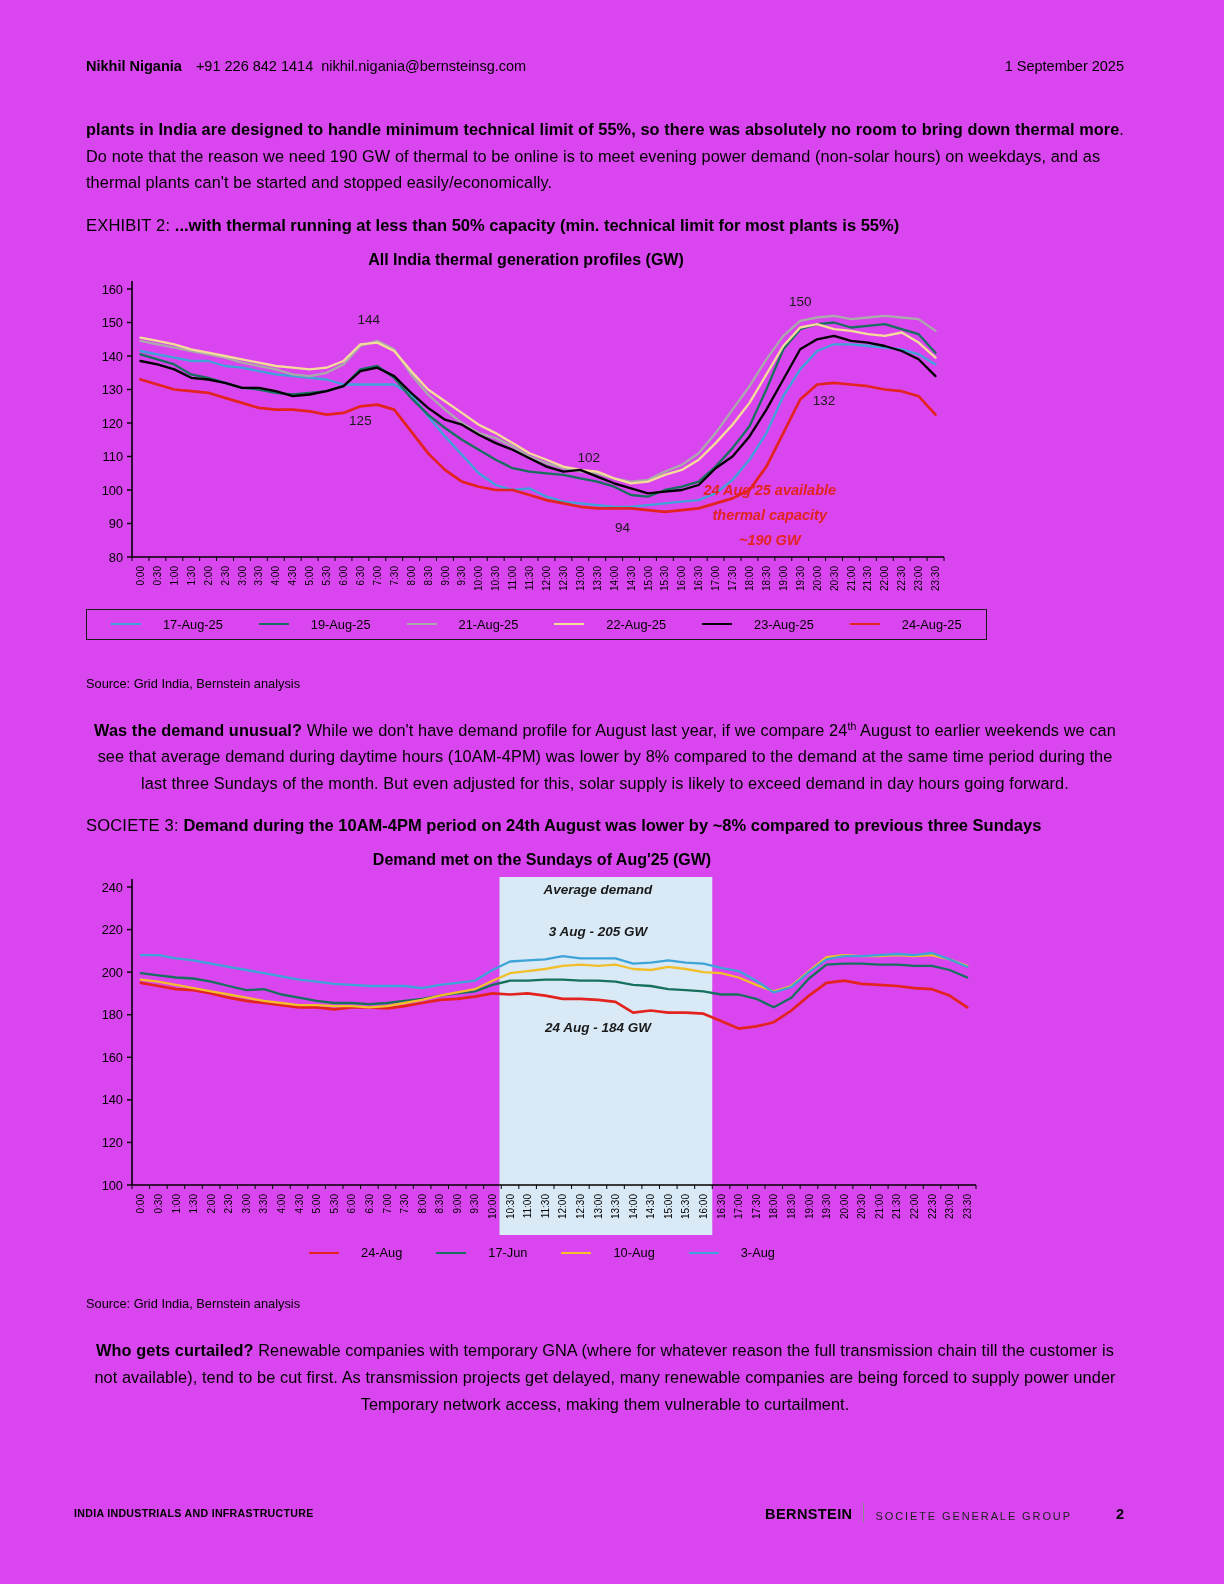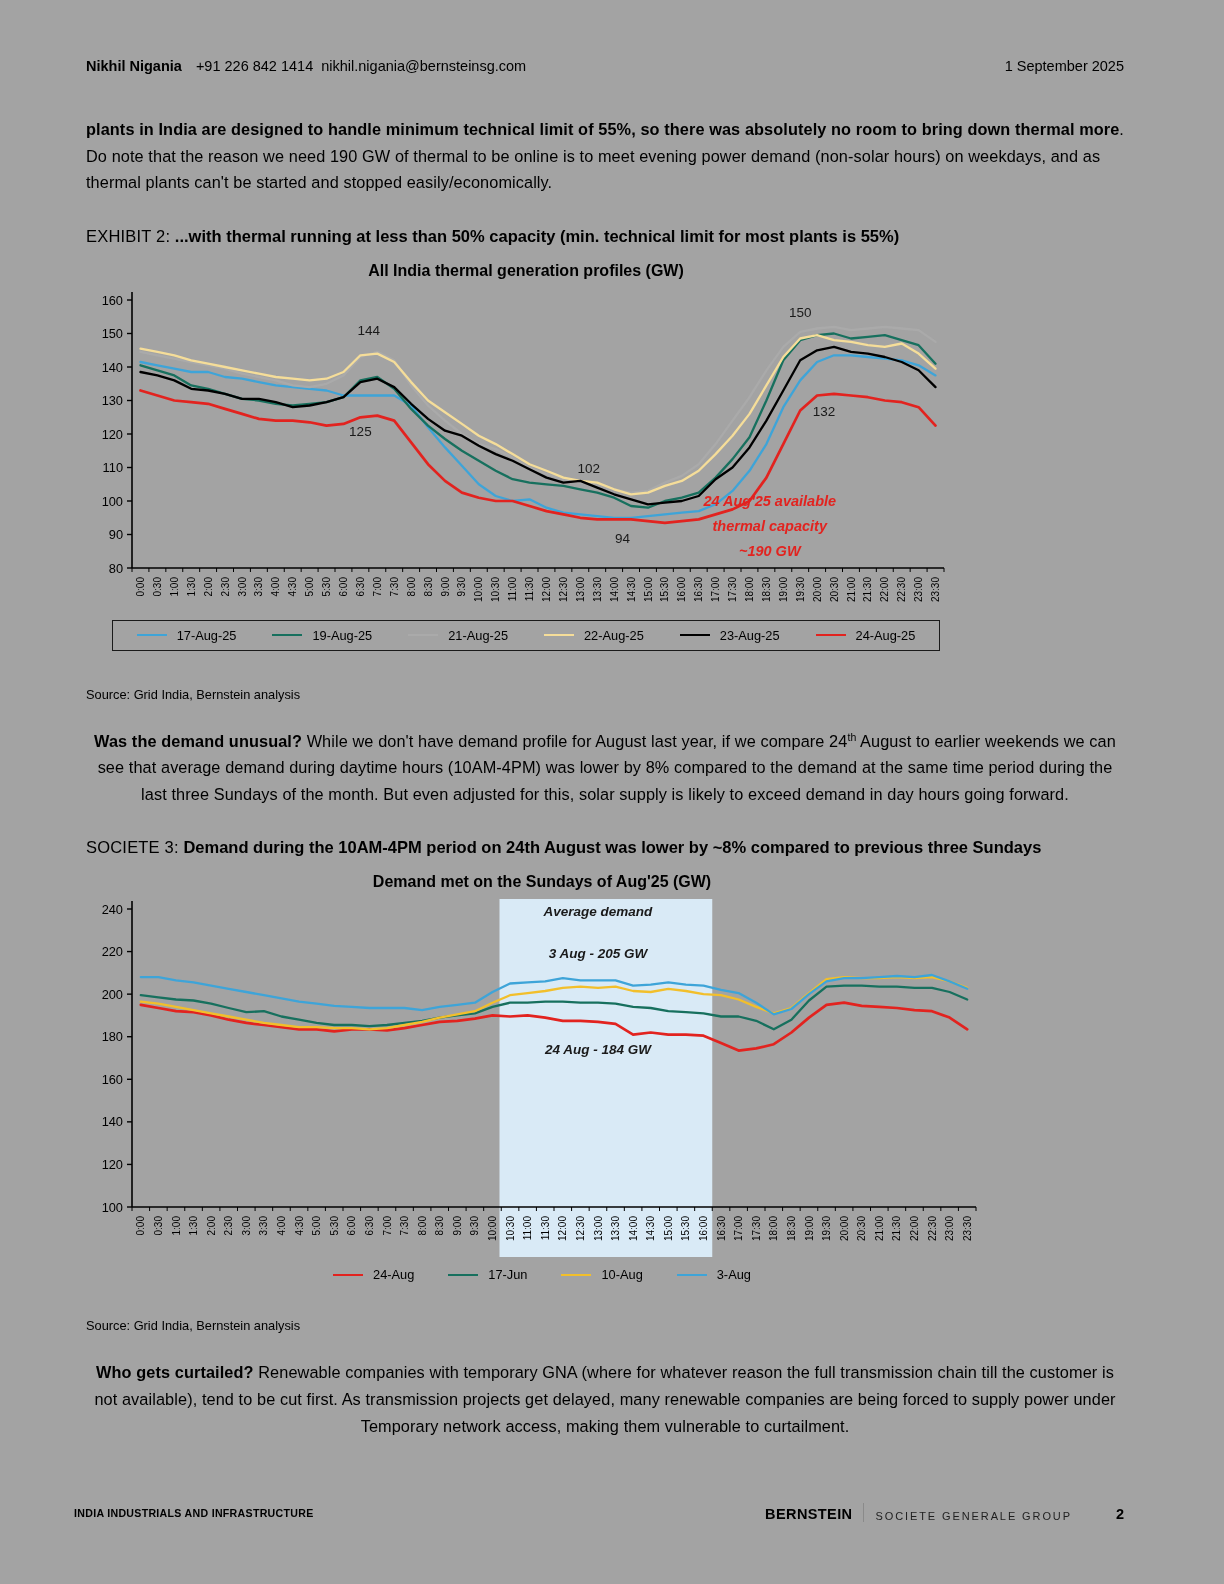--- a/index.html
+++ b/index.html
@@ -1,42 +1,42 @@
 <!DOCTYPE html>
 <html><head>
 <meta charset="utf-8">
 <style>
   * { margin:0; padding:0; box-sizing:border-box; }
   html,body { background:#ffffff; }
   body { font-family:"Liberation Sans", sans-serif; color:#000; }
-  .page { position:relative; width:1224px; height:1584px; background:#a3a3a3; padding:58px 100px 0 86px; overflow:hidden; }
+  .page { position:relative; width:1224px; height:1584px; background:#d946ef; padding:58px 100px 0 86px; overflow:hidden; }
 
   .hdr { display:flex; justify-content:space-between; font-size:14.5px; }
   .hdr .b { font-weight:bold; }
   .hdr .sep { margin-left:14px; }
   .hdr .sep2 { margin-left:8px; }
 
   .body-para { margin-top:42px; font-size:16.3px; line-height:1.63; letter-spacing:0.1px; }
   .body-para.tight { margin-top:26px;text-align:center; }
   sup { font-size:10.5px; vertical-align:super; line-height:0; }
 
-  .exhibit-caption { margin-top:31px; font-size:16.5px; }
+  .exhibit-caption { margin-top:20px; font-size:16.5px; }
   .exh-label { font-weight:normal; letter-spacing:0.2px; }
   .exh-title { font-weight:bold; }
 
   .chart-block { margin-top:10px; }
   .chart-title { text-align:center; font-size:16px; font-weight:bold; margin:16px 0 4px 0; }
   .chart-wrap { width:880px; }
   .chart-wrap2 { width:912px; }
   svg { display:block; }
 
   .legend { display:flex; justify-content:center; align-items:center; font-size:12.8px; }
   .legend-boxed { border:1.6px solid #1a1a1a; width:fit-content; margin:2px auto 0 auto; padding:7px 24px; gap:36px; }
   .legend-plain { margin:6px auto 0 auto; gap:34px; }
-  .legend-item { display:flex; align-items:center; gap:10px; white-space:nowrap; }
+  .legend-item { display:flex; align-items:center; gap:22px; white-space:nowrap; }
   .legend-swatch { display:inline-block; width:30px; height:0; border-top-width:2.6px; border-top-style:solid; }
 
   .source { margin-top:36px; font-size:12.8px; }
 
   footer { position:absolute; left:74px; right:100px; bottom:62px; display:flex; justify-content:space-between; align-items:center; }
   .foot-left { font-size:10.6px; font-weight:bold; letter-spacing:0.3px; }
   .foot-right { display:flex; align-items:flex-end; }
   .brandmark { font-weight:bold; font-size:14.5px; letter-spacing:0.4px; }
   .foot-div { width:1px; height:19px; background:#8a8a8a; margin:0 11px; }
   .sg { font-size:11px; letter-spacing:1.9px; color:#1f1f1f; }

